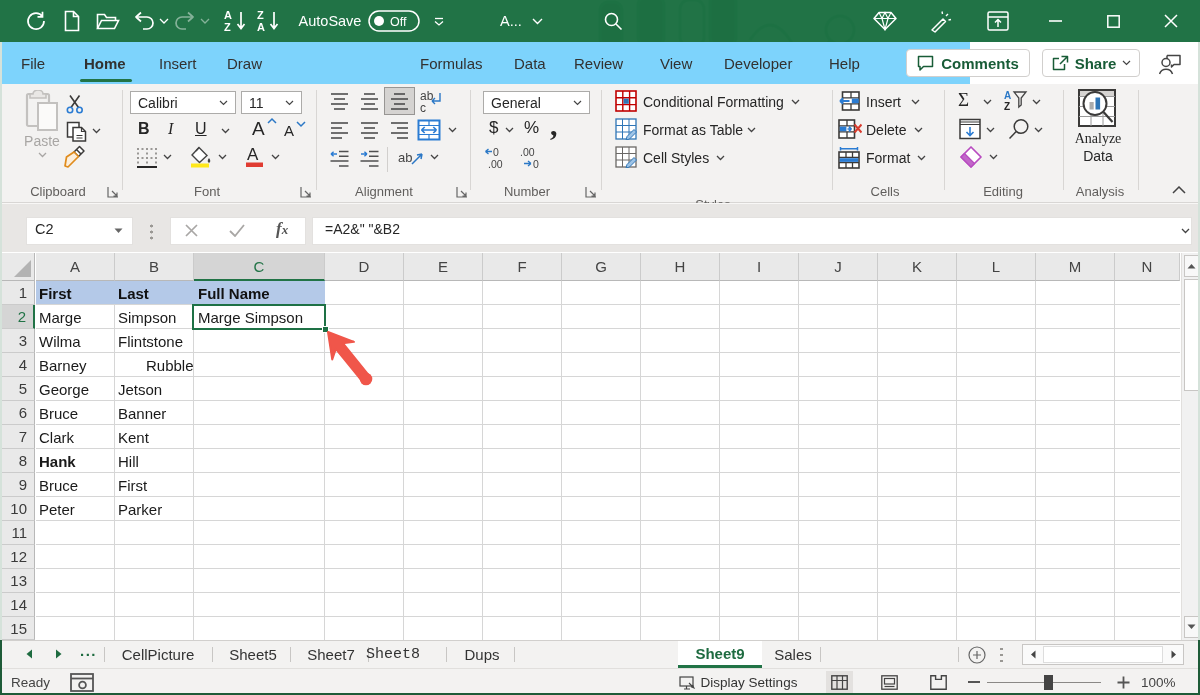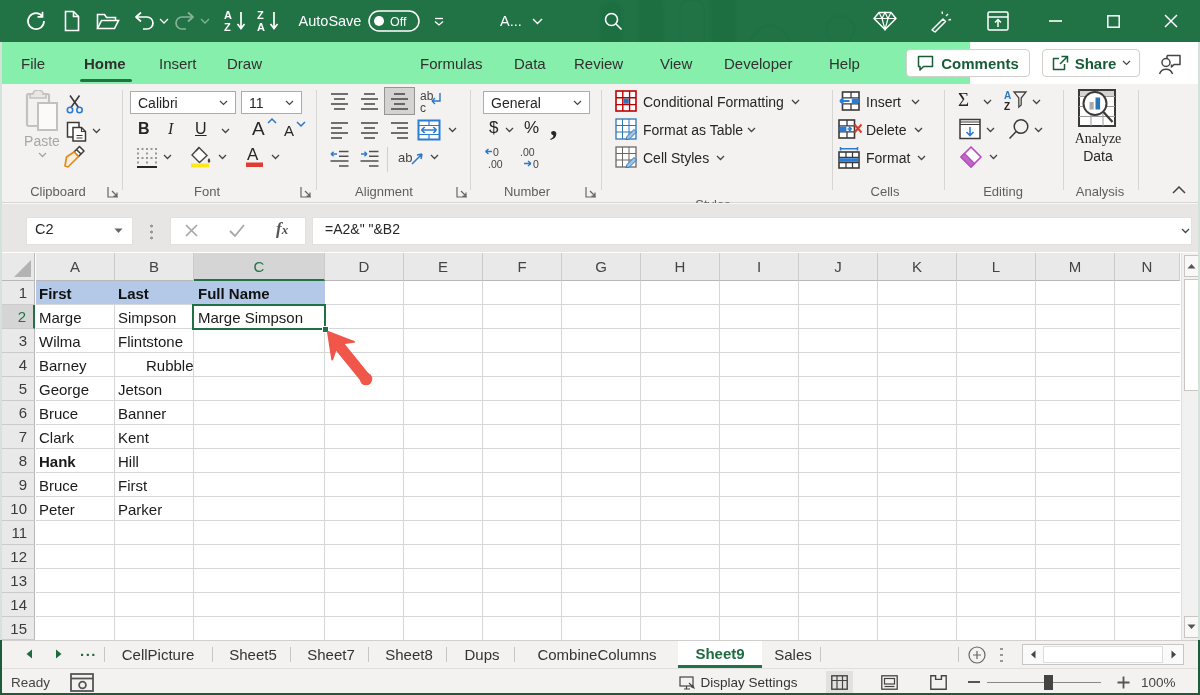--- a/index.html
+++ b/index.html
@@ -8,21 +8,21 @@
   #app { position:relative; width:1200px; height:695px; background:#fff; overflow:hidden; }
   .abs { position:absolute; }
   svg { display:block; }
 
   
   #titlebar { left:0; top:0; width:1200px; height:42px; background:#217346; }
   .tb-ic { position:absolute; top:0; height:42px; display:flex; align-items:center; justify-content:center; }
   .tb-txt { color:#fff; font-size:14.5px; }
 
   
-  #tabrow { left:0; top:42px; width:970px; height:42px; background:#86efac; }
+  #tabrow { left:0; top:42px; width:970px; height:42px; background:#7dd3fc; }
   .rtab { position:absolute; top:0; height:42px; display:flex; align-items:center; font-size:15px; color:#323130; }
   .rtab.bold { font-weight:bold; }
 
   
   #ribbon { left:0; top:84px; width:1200px; height:119px; background:#F3F2F1; border-bottom:1px solid #D8D6D4; }
   .gsep { position:absolute; top:6px; width:1px; height:100px; background:#D8D6D4; }
   .glabel { position:absolute; top:100px; height:16px; font-size:13px; color:#605E5C; text-align:center; }
   .launcher { position:absolute; top:101px; width:14px; height:14px; }
   .rbtxt { font-size:14px; color:#262626; }
 
@@ -808,25 +808,24 @@
         </svg>
       </div>
     <div class="abs" style="left:80px;top:1px;color:#1E6B40;font-weight:bold;font-size:15px;letter-spacing:1.5px;">...</div>
     <div class="stsep" style="left:104px;"></div>
     <div class="stab" style="left:116px;width:84px;justify-content:center;">CellPicture</div>
     <div class="stsep" style="left:212px;"></div>
     <div class="stab" style="left:222px;width:62px;justify-content:center;">Sheet5</div>
     <div class="stsep" style="left:290px;"></div>
     <div class="stab" style="left:300px;width:62px;justify-content:center;">Sheet7</div>
     <div class="stsep" style="left:368px;"></div>
-    <div class="stab" style="left:378px;width:62px;justify-content:center;">Sheet8</div>
+    <div class="stab" style="left:362px;width:62px;justify-content:center;font-family:Liberation Mono, monospace;">Sheet8</div>
     <div class="stsep" style="left:446px;"></div>
     <div class="stab" style="left:456px;width:52px;justify-content:center;">Dups</div>
     <div class="stsep" style="left:514px;"></div>
-    <div class="stab" style="left:522px;width:150px;justify-content:center;">CombineColumns</div>
         <div class="stab" style="left:678px;width:84px;justify-content:center;background:#fff;border-bottom:3px solid #217346;color:#1E6B40;font-weight:bold;">Sheet9</div>
         <div class="stab" style="left:768px;width:50px;justify-content:center;">Sales</div>
     <div class="stsep" style="left:820px;"></div>
     <div class="stsep" style="left:958px;"></div>
     <div class="abs" style="left:968px;top:5px;">
         <svg width="18" height="18" viewBox="0 0 18 18">
           <circle cx="9" cy="9" r="8" fill="none" stroke="#666" stroke-width="1.2"></circle>
           <path d="M9 5 v8 M5 9 h8" stroke="#666" stroke-width="1.2"></path>
         </svg>
       </div>

